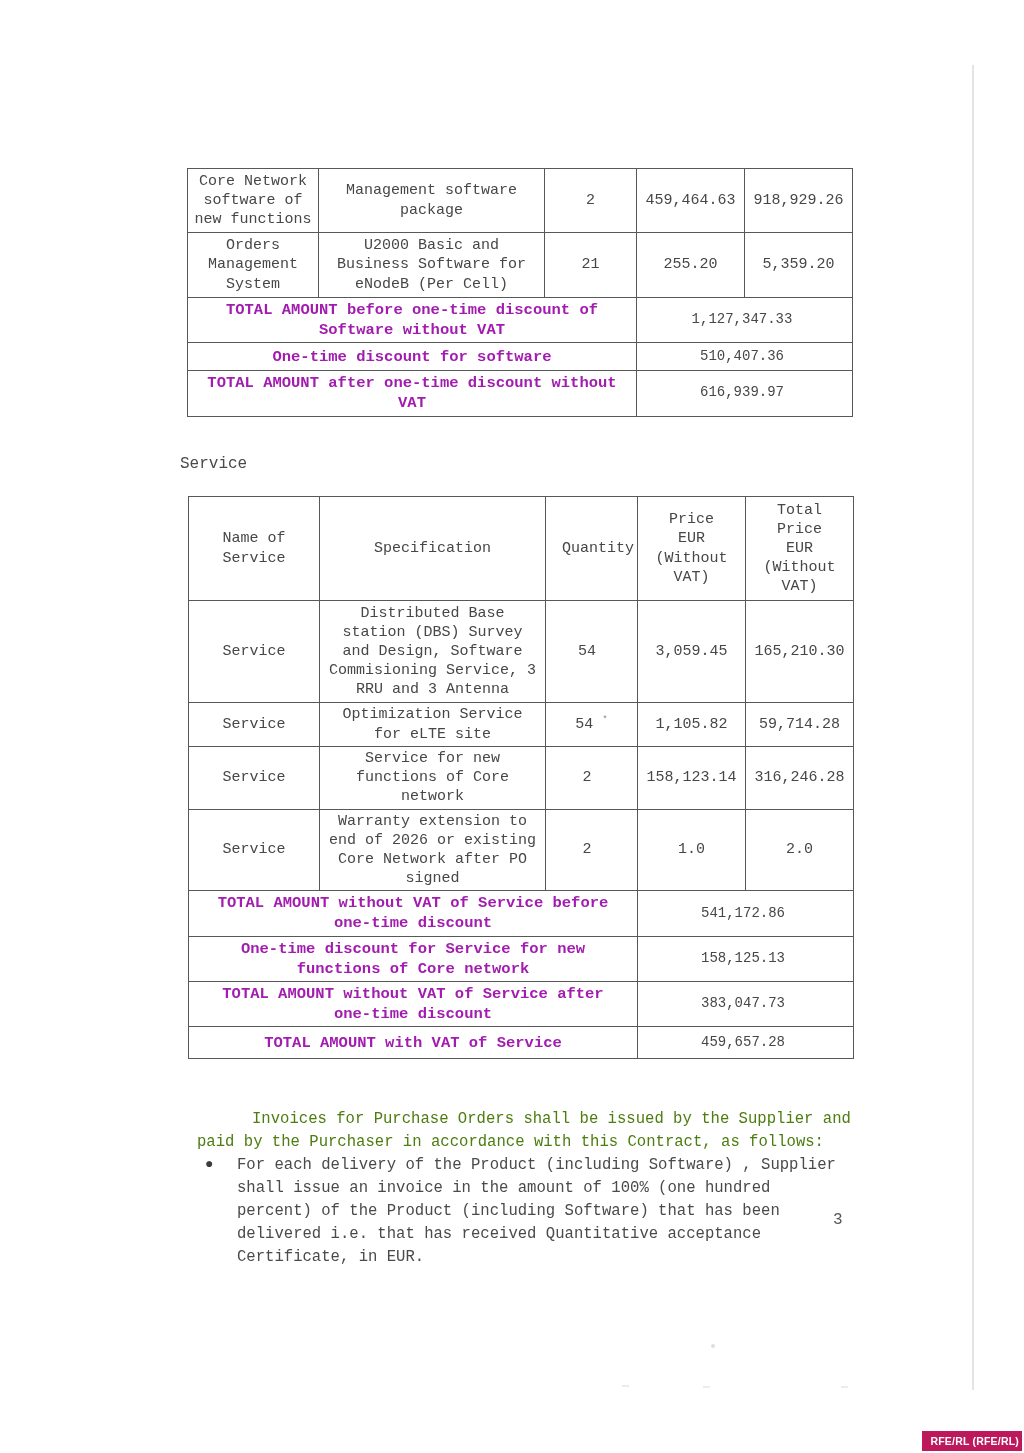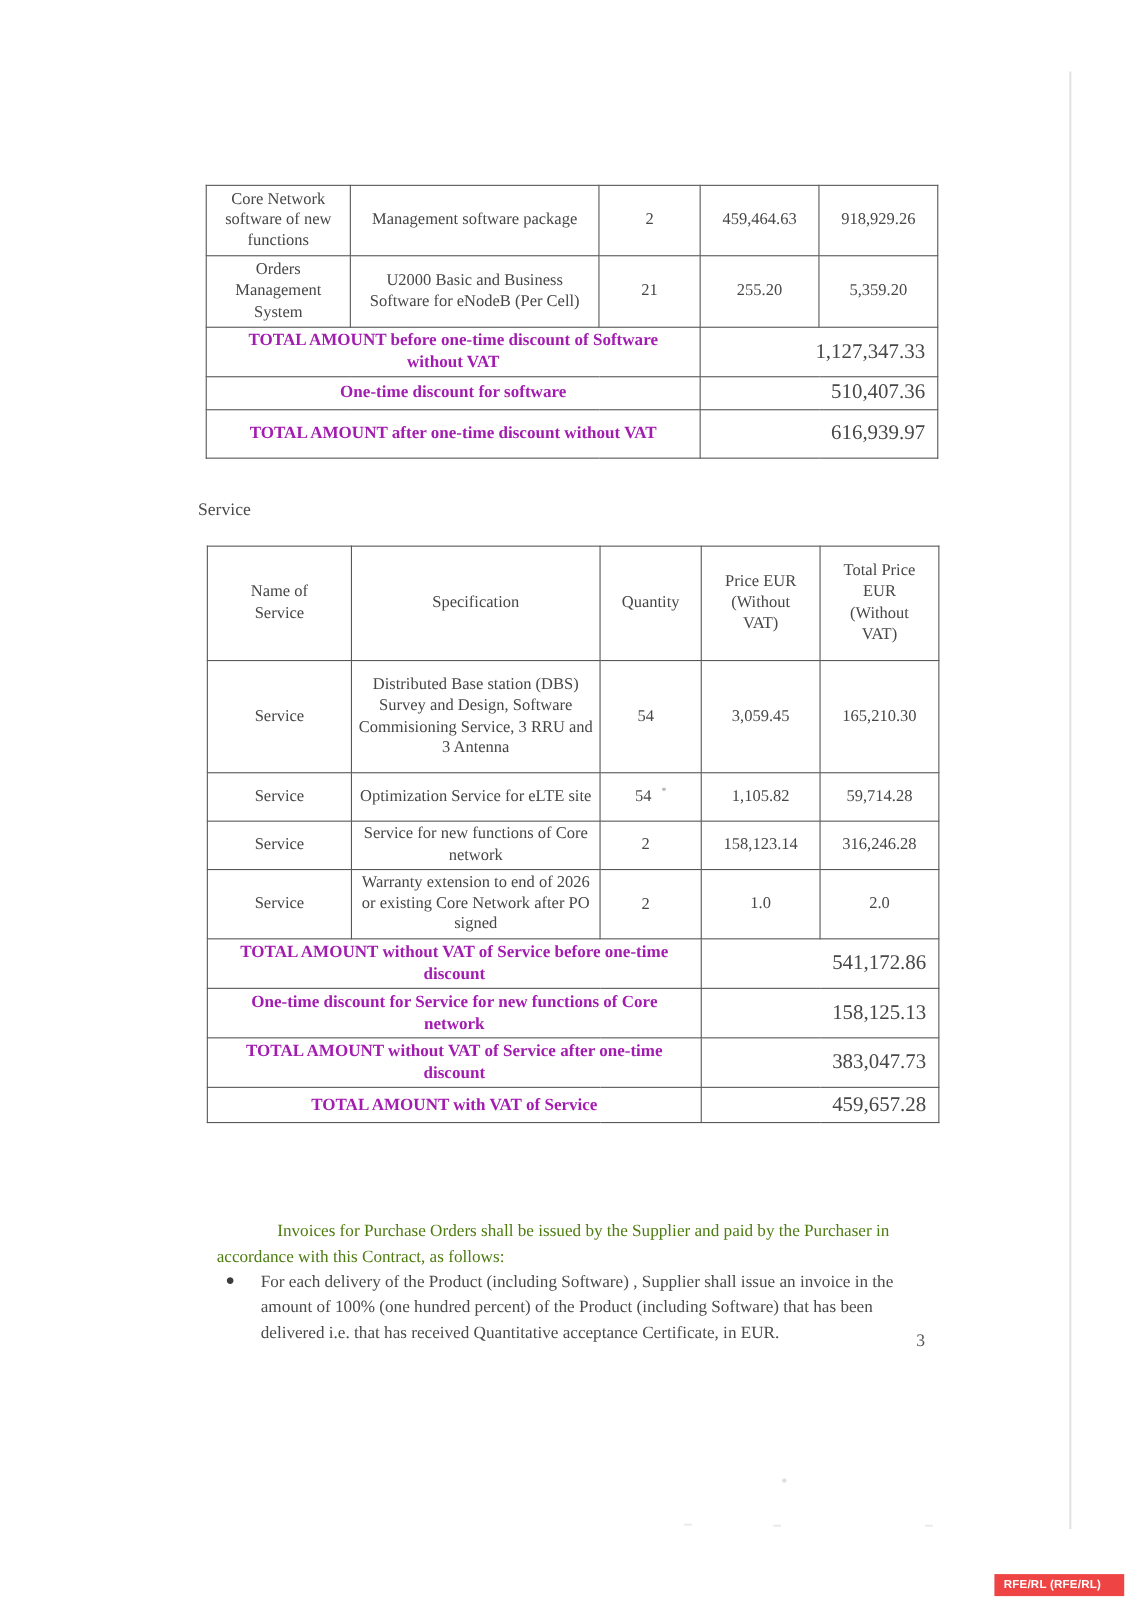--- a/index.html
+++ b/index.html
@@ -1,56 +1,56 @@
 <!DOCTYPE html>
 <html><head>
 <meta charset="utf-8">
 <style>
   * { margin:0; padding:0; box-sizing:border-box; }
   html,body { width:1024px; height:1453px; background:#ffffff; }
   body { font-family:"Liberation Serif","DejaVu Serif",serif; color:#454545; }
   .page { position:relative; width:1024px; height:1453px; background:#ffffff; overflow:hidden; }
-  .scan { position:absolute; inset:0; filter:blur(0.4px); }
+  .scan { position:absolute; inset:0; filter:blur(0.4px);font-family:Liberation Mono, monospace; }
 
   
   .edge-line { position:absolute; left:972px; top:65px; width:2px; height:1325px; background:#e4e4e4; }
   .dot { position:absolute; background:#dedede; border-radius:50%; }
   .smudge { position:absolute; background:#ececec; }
 
   table.tbl { border-collapse:collapse; table-layout:fixed; position:absolute; background:#fff; }
   .tbl td { border:1px solid #585858; text-align:center; vertical-align:middle;
             font-size:15px; line-height:1.28; padding:2px 6px; color:#474747; }
   .tbl-software { left:187px; top:168px; width:665px; }
   .tbl-service  { left:188px; top:496px; width:664px; }
   col.c1{width:131px;} col.c2{width:226px;} col.c3{width:92px;} col.c4{width:108px;} col.c5{width:108px;}
 
   tr.h27{height:27px;} tr.h28{height:28px;} tr.h32{height:32px;} tr.h42{height:42px;}
   tr.h44{height:44px;} tr.h62{height:62px;} tr.h64{height:64px;} tr.h65{height:65px;}
   tr.h102{height:102px;} tr.h104{height:104px;}
 
   td.hdr { font-weight:normal; padding:2px 16px; }
   td.sum-label { font-weight:bold; color:#a21caf; font-size:15.5px; line-height:1.3; padding:2px 14px; }
-  td.sum-value { text-align:right; padding-right:11px; font-size:19px; }
+  td.sum-value { text-align:center; padding-right:11px; font-size:14px; }
   .qmark { font-size:9px; color:#888; vertical-align:super; margin-left:9px; }
 
   .service-label { position:absolute; left:180px; top:455px; font-size:16px; color:#4a4a4a; }
 
   .heading { position:absolute; left:188px; top:1070px; width:664px; text-align:center;
              font-weight:bold; font-size:15.5px; color:#383838; }
   .para { position:absolute; left:197px; top:1108px; width:668px; font-size:15.6px;
           line-height:23px; text-indent:55px; color:#4d7c0f; }
   .bullets { position:absolute; left:205px; top:1154px; width:645px; list-style:none; }
   .bullets li { position:relative; padding-left:32px; font-size:15.6px; line-height:23px; color:#4a4a4a; }
   .bullets li .bullet-glyph { position:absolute; left:0; top:-1px; font-size:14px; color:#3c3c3c; }
 
   .pagenum { position:absolute; left:833px; top:1211px; font-size:16px; color:#555; }
 
-  .watermark { position:absolute; right:2px; top:1431px; background:#ef4444; color:#ffffff;
+  .watermark { position:absolute; right:2px; top:1431px; background:#be185d; color:#ffffff;
                font-family:"Liberation Sans","DejaVu Sans",sans-serif; font-weight:bold;
-               font-size:10.5px; padding:4px 21px 4px 8px; letter-spacing:0.2px; white-space:nowrap; }
+               font-size:10.5px; padding:4px 3px 4px 8px; letter-spacing:0.2px; white-space:nowrap; }
 </style>
 </head>
 <body>
 
 <div class="page">
   <div class="scan">
 
     <div class="edge-line"></div>
 
     <table class="tbl tbl-software">

